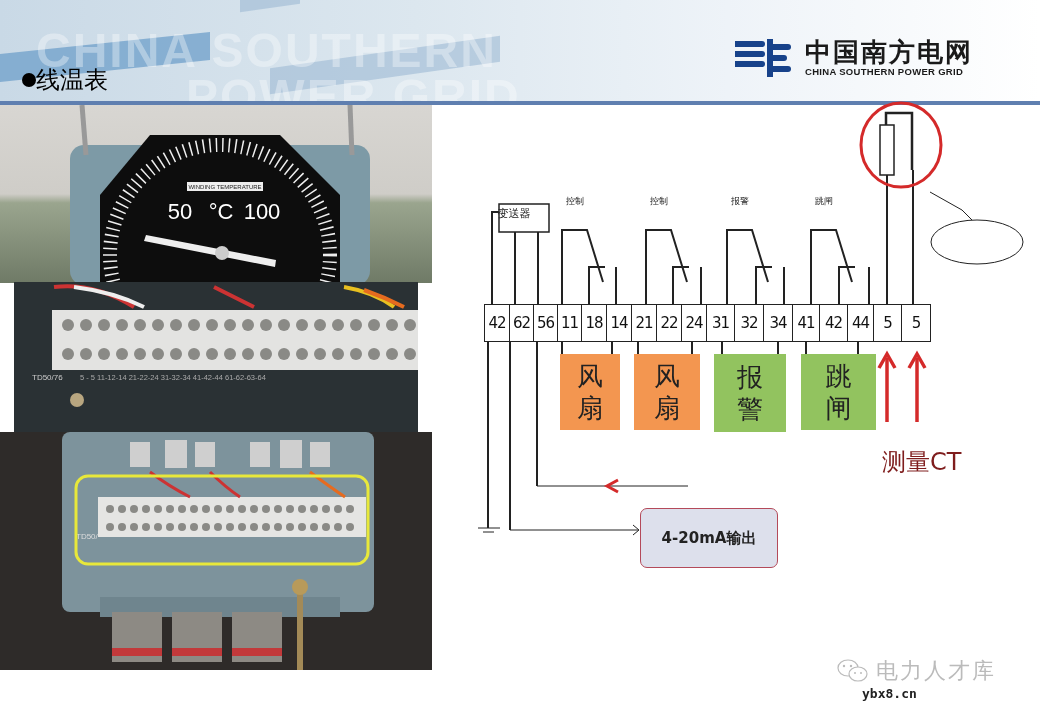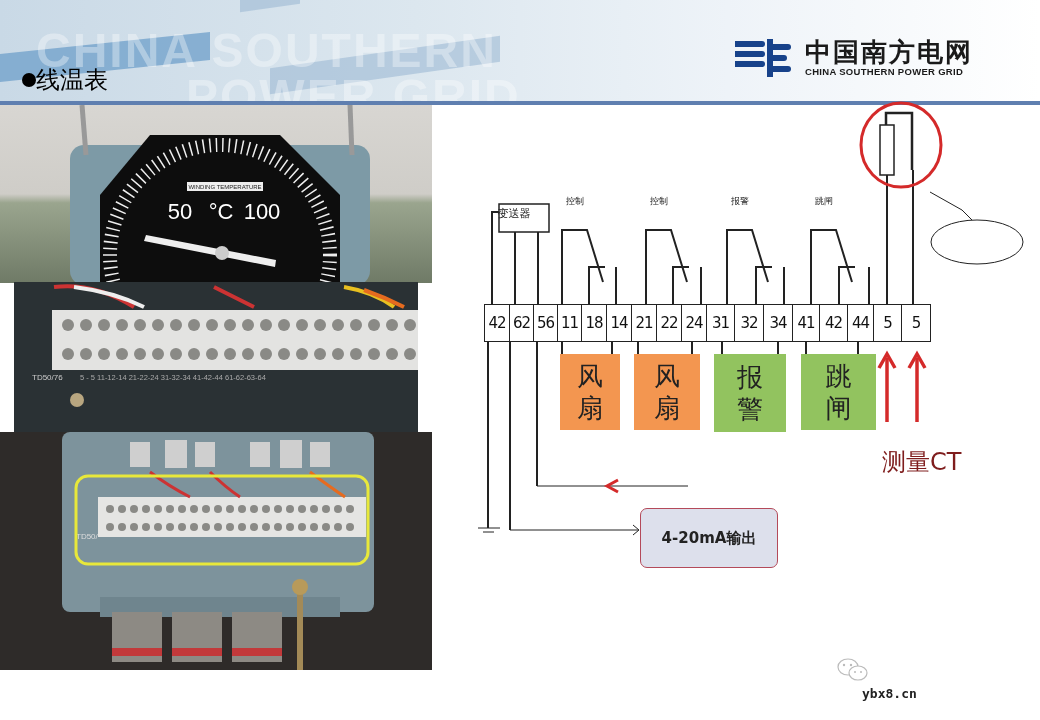--- a/index.html
+++ b/index.html
@@ -351,15 +351,16 @@
 
 <div class="watermark">
   <svg width="34" height="28" viewBox="0 0 34 28">
     <ellipse cx="12" cy="11" rx="10" ry="8" fill="none" stroke="#bbb" stroke-width="1.2"></ellipse>
     <ellipse cx="22" cy="17" rx="9" ry="7" fill="#fff" stroke="#bbb" stroke-width="1.2"></ellipse>
     <circle cx="8" cy="9" r="1.2" fill="#bbb"></circle>
       <circle cx="15" cy="9" r="1.2" fill="#bbb"></circle>
     <circle cx="19" cy="16" r="1" fill="#bbb"></circle>
       <circle cx="25" cy="16" r="1" fill="#bbb"></circle>
   </svg>
+  <span class="wt">电力人才库</span>
 </div>
 <div class="site">ybx8.cn</div>
 <div class="page-num">10</div>
 
 </body></html>

